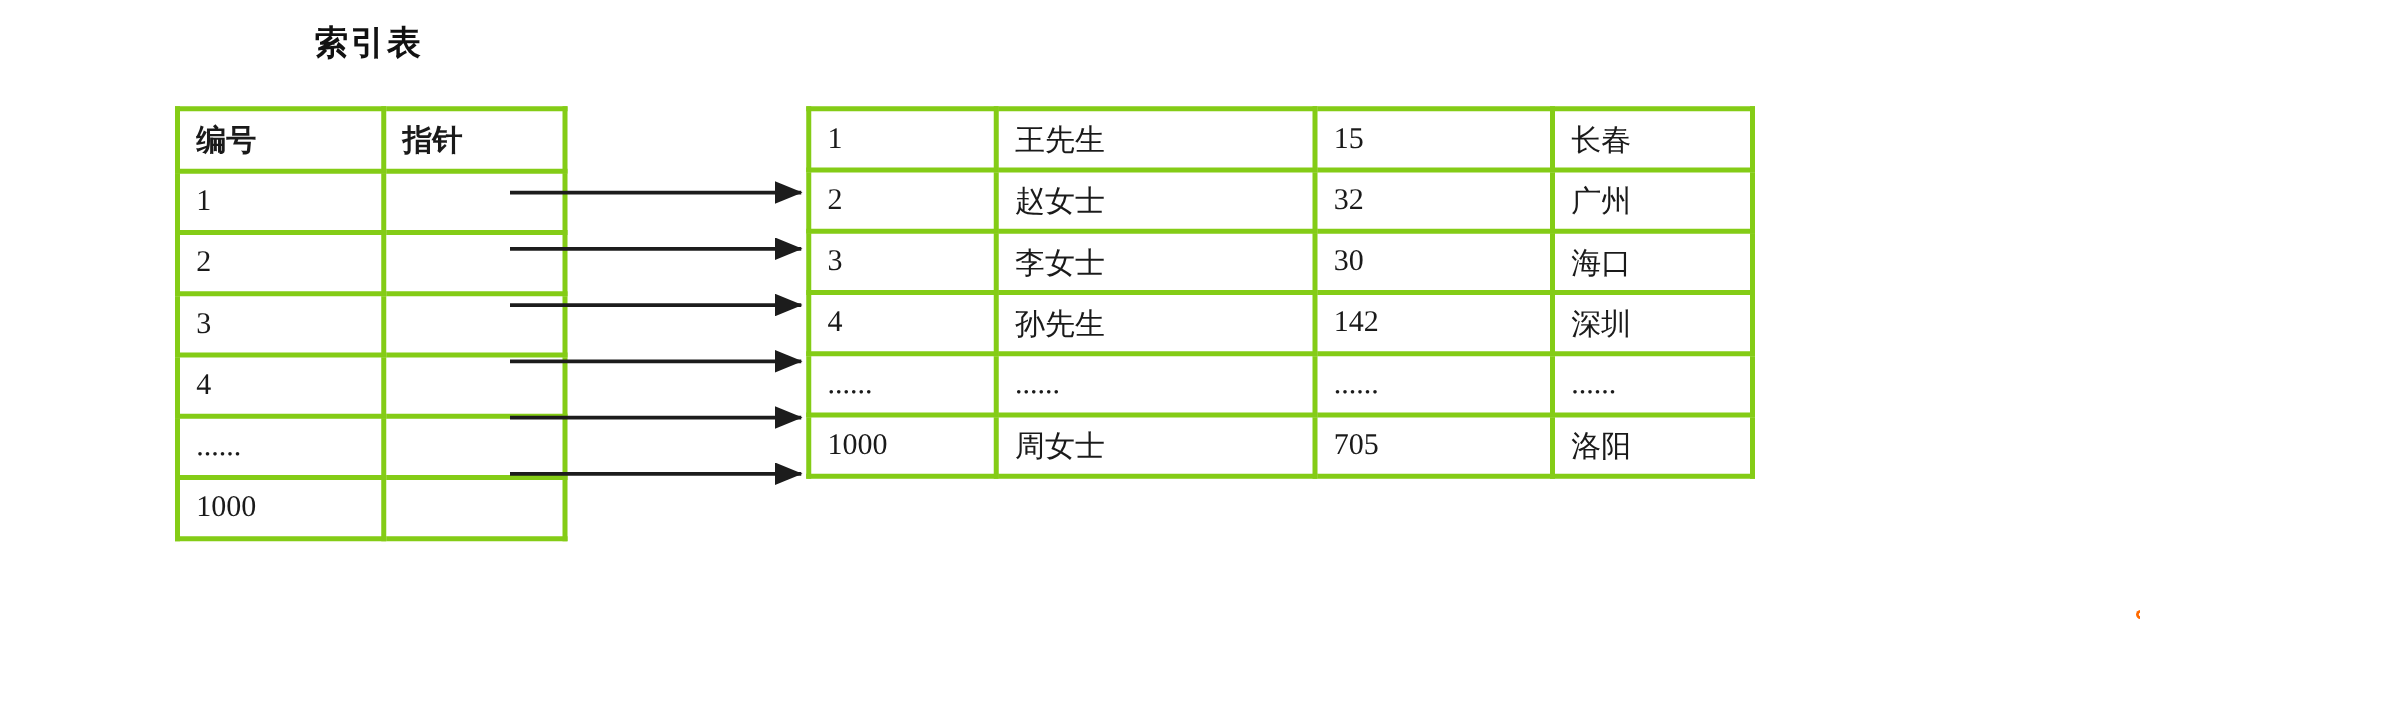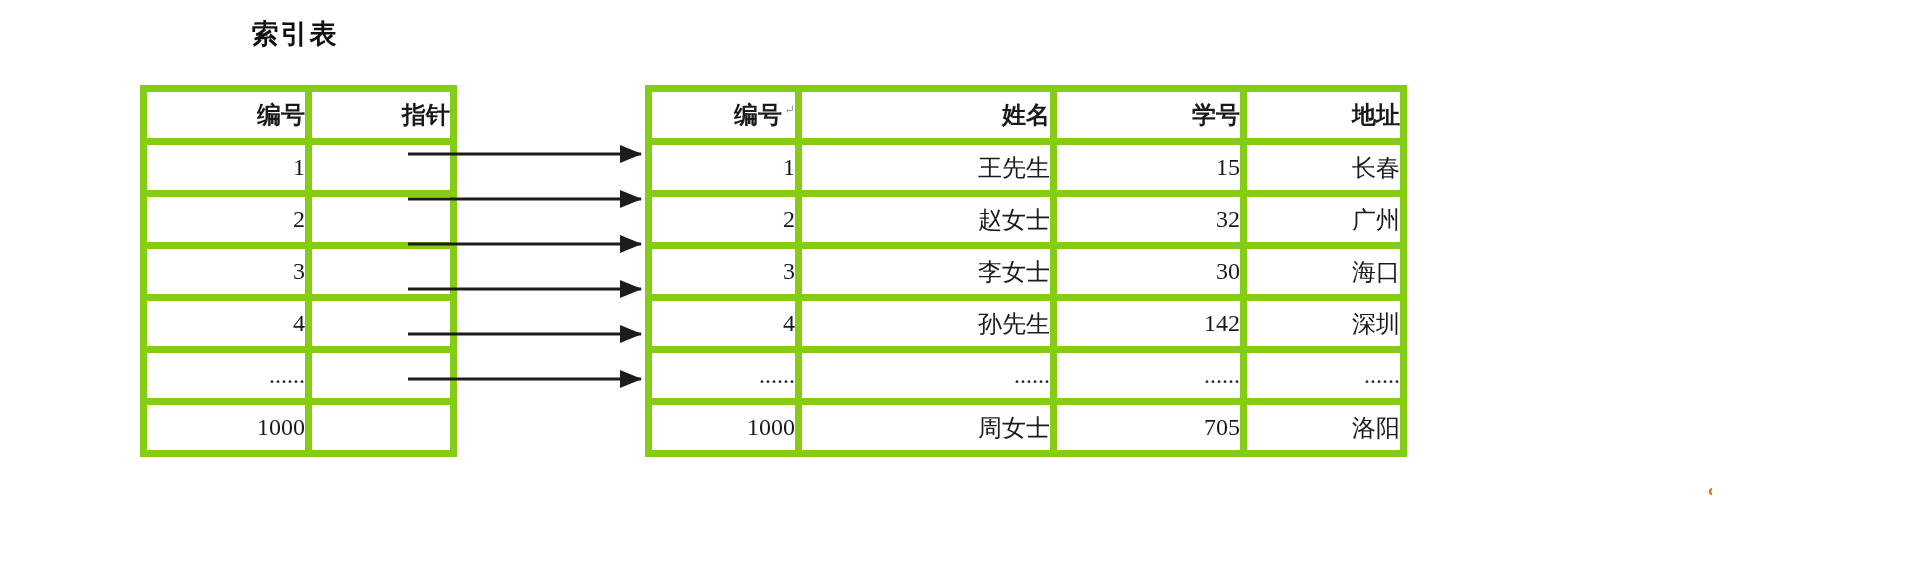--- a/index.html
+++ b/index.html
@@ -28,23 +28,23 @@
   .index-title   { left: 140px; top: 16px; width: 310px; }
   .student-title { left: 645px; top: 20px; width: 755px; }
 
   table.tbl {
     position: absolute;
     border-collapse: collapse;
     table-layout: fixed;
     background: #fff;
   }
   table.tbl td, table.tbl th {
-    border: 7px solid #84cc16;
+    border: 4px solid #84cc16;
     font-size: 24px;
-    text-align: right;
+    text-align: left;
     padding: 0 0 0 13px;
     vertical-align: middle;
     height: 45px;
     overflow: hidden;
     white-space: nowrap;
   }
   table.tbl th {
     font-weight: 700;
     height: 46px;
   }
@@ -127,26 +127,20 @@
   </table>
 
   <table class="tbl student-tbl">
     <colgroup>
         <col style="width:150px">
         <col style="width:255px">
         <col style="width:190px">
         <col style="width:160px">
       </colgroup>
     <tbody>
-      <tr>
-        <th><span>编号</span><span class="hdr-mark">↵</span></th>
-        <th>姓名</th>
-        <th>学号</th>
-        <th>地址</th>
-      </tr>
       <tr>
         <td>1</td>
         <td>王先生</td>
         <td>15</td>
         <td>长春</td>
       </tr>
       <tr>
         <td>2</td>
         <td>赵女士</td>
         <td>32</td>

